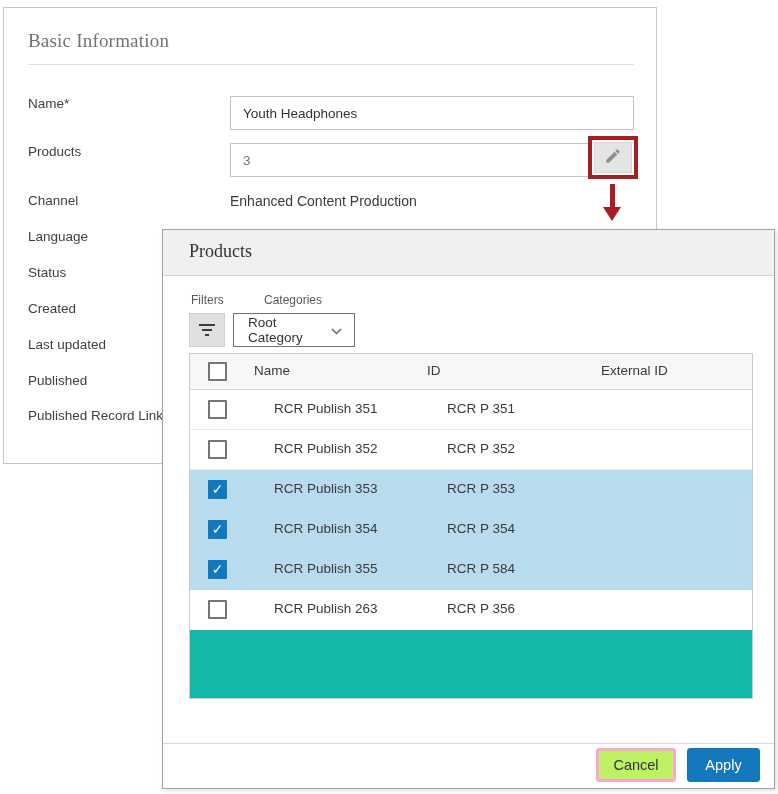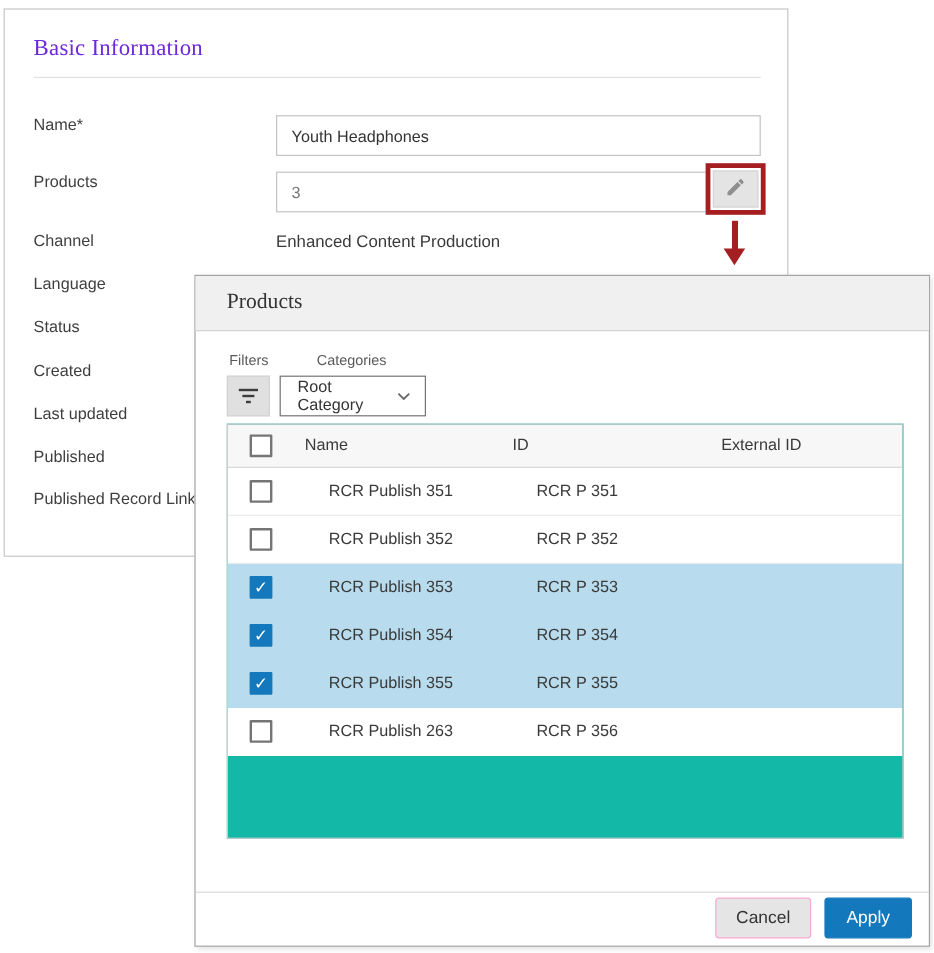--- a/index.html
+++ b/index.html
@@ -5,21 +5,21 @@
   * { margin:0; padding:0; box-sizing:border-box; }
   html,body { width:778px; height:794px; background:#ffffff; overflow:hidden;
     font-family:"Liberation Sans","DejaVu Sans",sans-serif; }
   body { position:relative; }
 
   
   .card { position:absolute; left:3px; top:7px; width:654px; height:457px;
     background:#fff; border:1px solid #c6c6c6; }
   .card-title { position:absolute; left:24px; top:22px;
     font-family:"Liberation Serif","DejaVu Serif",serif;
-    font-size:19px; color:#6d28d9; letter-spacing:.2px; }
+    font-size:19px; color:#737373; letter-spacing:.2px; }
   .card-divider { position:absolute; left:24px; top:56px; width:606px; height:1px; background:#e0e0e0; }
   .flabel { position:absolute; left:24px; font-size:13.5px; color:#3f3f3f; line-height:20px; }
   .pos-name { top:86px; } .pos-products { top:134px; } .pos-channel { top:183px; }
   .pos-language { top:219px; } .pos-status { top:255px; } .pos-created { top:291px; }
   .pos-updated { top:327px; } .pos-published { top:363px; } .pos-reclink { top:398px; }
   .tinput { position:absolute; left:226px; height:34px; border:1px solid #c3c3c3;
     background:#fff; font-family:inherit; font-size:13.5px; color:#333; padding:0 12px; outline:none; }
   .name-input { top:88px; width:404px; }
   .products-input { top:135px; width:360px; color:#767676; }
   .channel-value { position:absolute; left:226px; top:183px; font-size:14px; color:#3a3a3a; line-height:20px; }
@@ -69,21 +69,21 @@
     background:#fff; border-radius:1px; cursor:pointer; }
   .thead .cb { top:8px; } .trow .cb { top:10px; }
   .cb.checked { border-color:#1478bd; background:#1478bd; }
   .cb.checked::after { content:"✓"; position:absolute; left:0; top:0; width:15px; height:15px;
     color:#fff; font-size:14px; font-weight:bold; line-height:15px; text-align:center; }
 
   
   .footer-line { position:absolute; left:0; top:513px; width:100%; height:1px; background:#d9d9d9; }
   .btn { position:absolute; top:518px; height:34px; font-family:inherit; font-size:14.5px;
     border-radius:3px; cursor:pointer; }
-  .btn-cancel { left:433px; width:80px; background:#e5e5e5; border:1px solid #f9a8d4; color:#333; }
+  .btn-cancel { left:433px; width:80px; background:#bef264; border:3px solid #f9a8d4; color:#333; }
   .btn-apply { left:524px; width:73px; background:#1478bd; border:1px solid #1478bd; color:#fff; }
 </style>
 </head>
 <body>
 
 <div class="card">
   <div class="card-title">Basic Information</div>
   <div class="card-divider"></div>
 
   <span class="flabel pos-name">Name*</span>
@@ -171,21 +171,21 @@
   <div class="trow selected">
     <span class="cb checked"></span>
     <span class="cell c-name">RCR Publish 354</span>
     <span class="cell c-id">RCR P 354</span>
     <span class="cell c-ext"></span>
   </div>
 
   <div class="trow selected">
     <span class="cb checked"></span>
     <span class="cell c-name">RCR Publish 355</span>
-    <span class="cell c-id">RCR P 355</span>
+    <span class="cell c-id">RCR P 584</span>
     <span class="cell c-ext"></span>
   </div>
 
   <div class="trow">
     <span class="cb"></span>
     <span class="cell c-name">RCR Publish 263</span>
     <span class="cell c-id">RCR P 356</span>
     <span class="cell c-ext"></span>
   </div>
 

